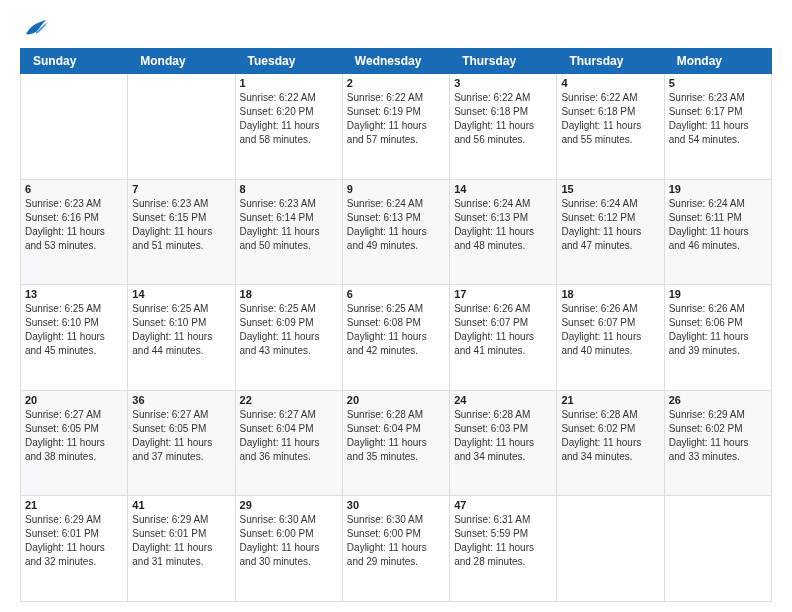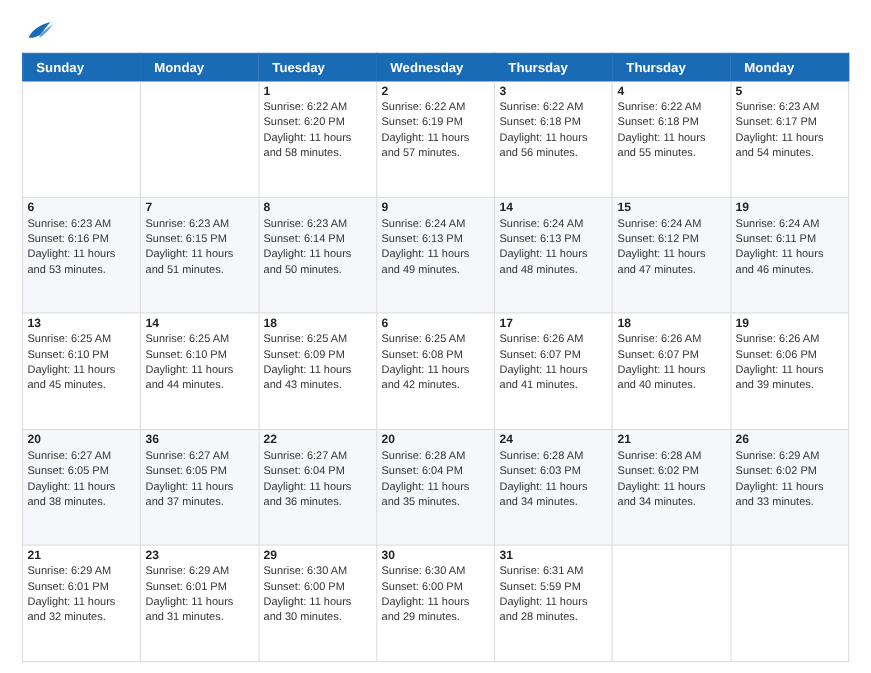--- a/index.html
+++ b/index.html
@@ -320,42 +320,42 @@
         </tr>
         <tr>
           <td>
             <span class="day-number">21</span>
             <div class="day-info" style="white-space: pre-line;">Sunrise: 6:29 AM
 Sunset: 6:01 PM
 Daylight: 11 hours
 and 32 minutes.</div>
           </td>
           <td>
-            <span class="day-number">23</span>
+            <span class="day-number">41</span>
             <div class="day-info" style="white-space: pre-line;">Sunrise: 6:29 AM
 Sunset: 6:01 PM
 Daylight: 11 hours
 and 31 minutes.</div>
           </td>
           <td>
             <span class="day-number">29</span>
             <div class="day-info" style="white-space: pre-line;">Sunrise: 6:30 AM
 Sunset: 6:00 PM
 Daylight: 11 hours
 and 30 minutes.</div>
           </td>
           <td>
             <span class="day-number">30</span>
             <div class="day-info" style="white-space: pre-line;">Sunrise: 6:30 AM
 Sunset: 6:00 PM
 Daylight: 11 hours
 and 29 minutes.</div>
           </td>
           <td>
-            <span class="day-number">31</span>
+            <span class="day-number">47</span>
             <div class="day-info" style="white-space: pre-line;">Sunrise: 6:31 AM
 Sunset: 5:59 PM
 Daylight: 11 hours
 and 28 minutes.</div>
           </td>
           <td class="empty-cell"></td>
           <td class="empty-cell"></td>
         </tr>
       </tbody>
   </table>

